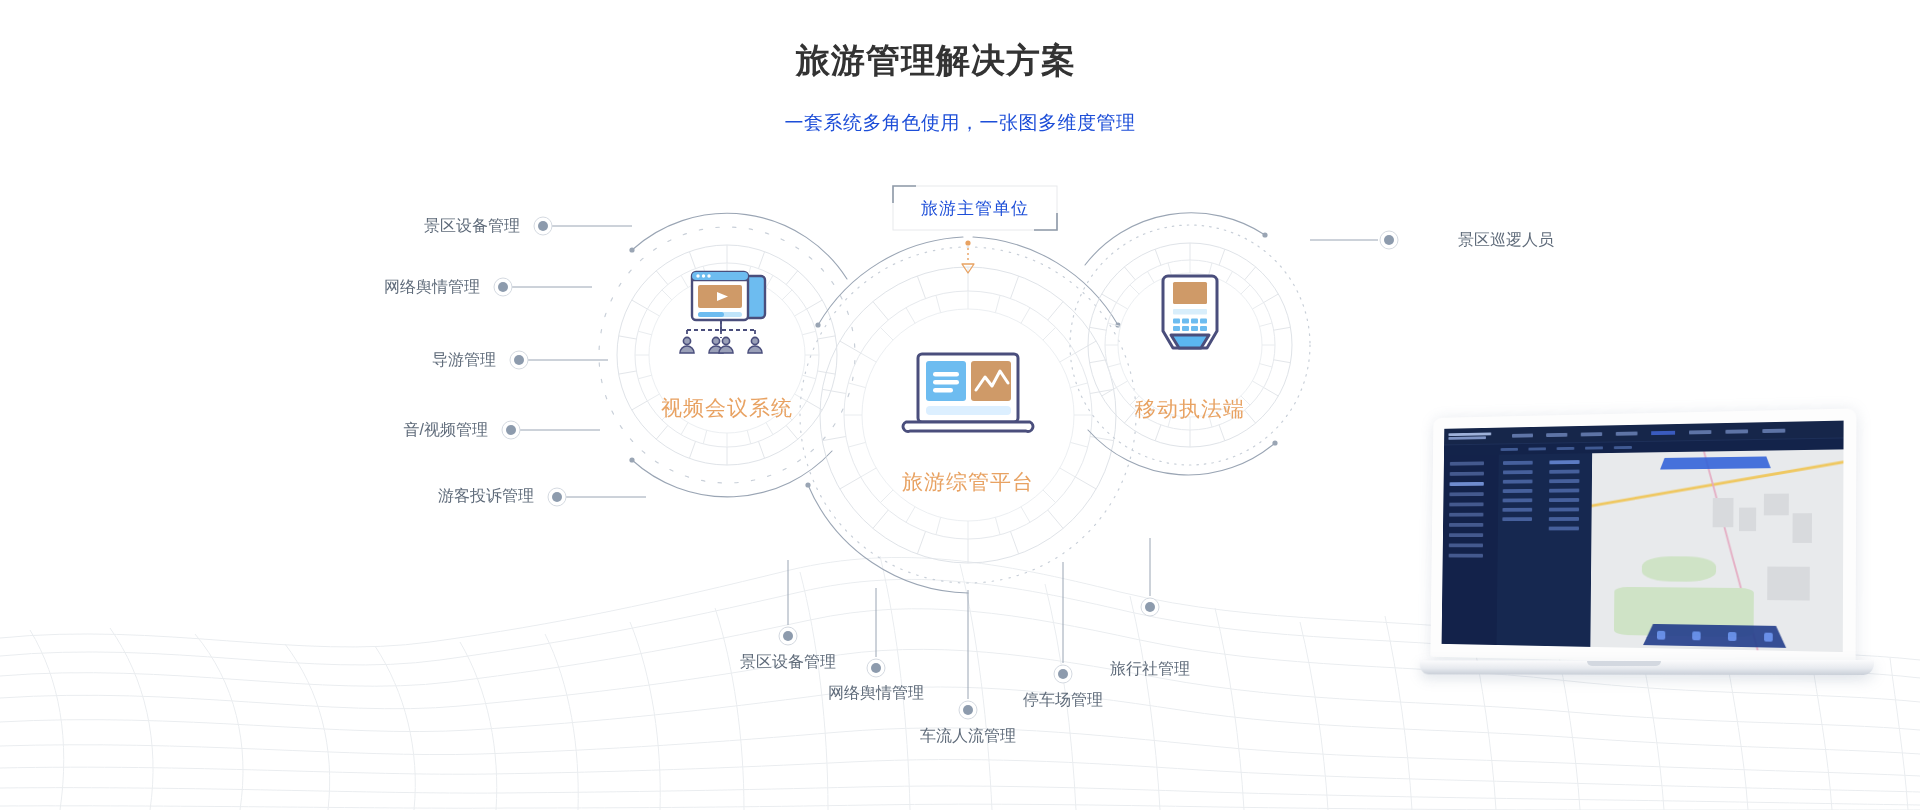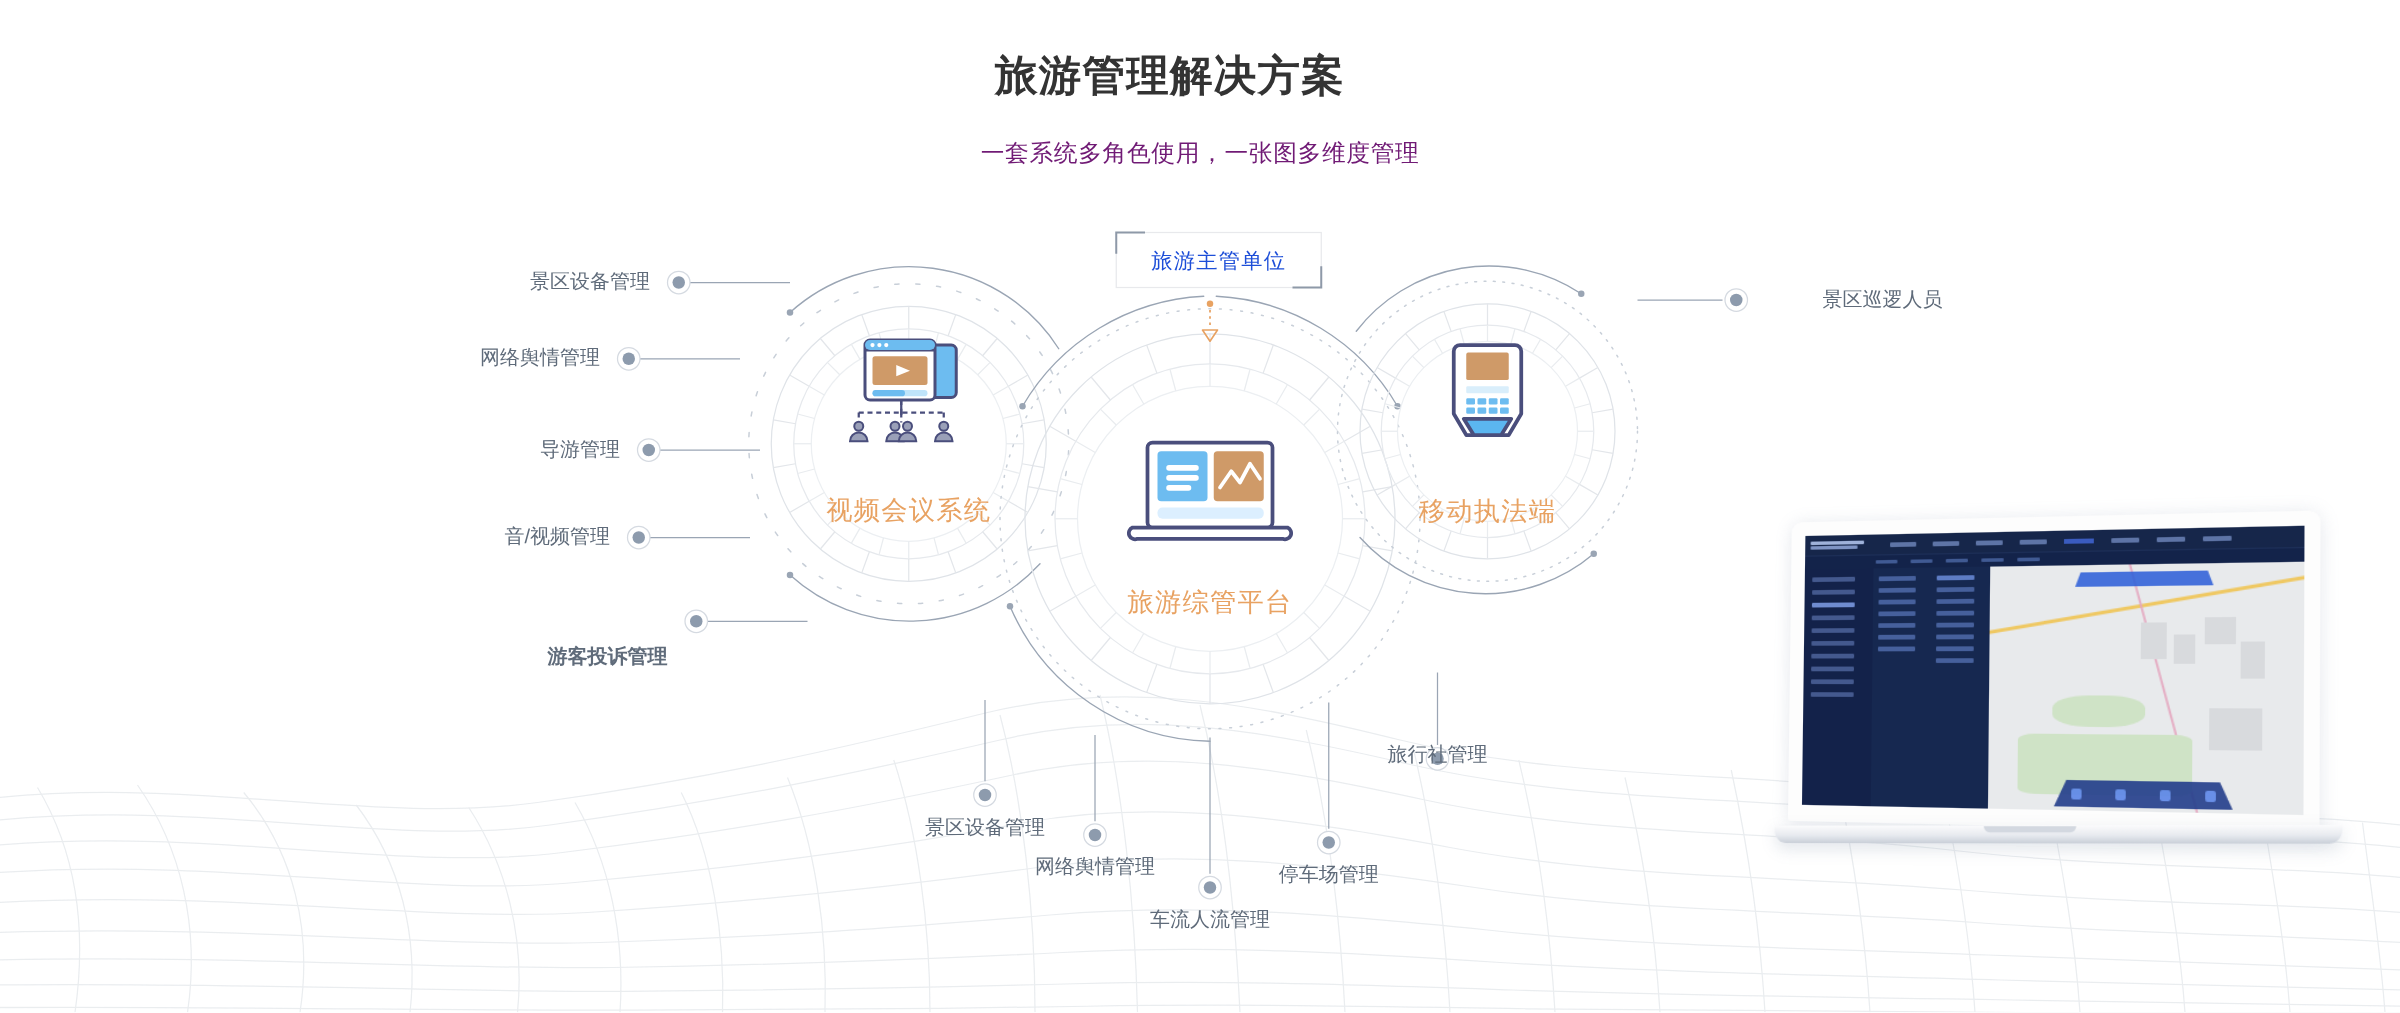--- a/index.html
+++ b/index.html
@@ -14,21 +14,21 @@
   
   .bg-terrain{position:absolute;left:0;bottom:0;width:1920px;height:300px;z-index:0;pointer-events:none;}
 
   
   .title{
     position:absolute;top:38px;left:0;width:1872px;text-align:center;
     font-size:34px;font-weight:bold;color:#333333;letter-spacing:1px;z-index:5;
   }
   .subtitle{
     position:absolute;top:110px;left:0;width:1920px;text-align:center;
-    font-size:19px;color:#701a75;letter-spacing:.5px;z-index:5;
+    font-size:19px;color:#1d4ed8;letter-spacing:.5px;z-index:5;
   }
 
   
   .diagram{position:absolute;left:0;top:0;width:1920px;height:810px;z-index:3;}
 
   
   .lbl{
     position:absolute;font-size:16px;color:#5f6b7a;white-space:nowrap;z-index:6;
   }
   .lbl.r{transform:translate(-100%,-50%);}
@@ -475,29 +475,29 @@
   <div class="auth-box" style="left:908px;top:187px;">旅游主管单位</div>
 
   <div class="node-label" style="left:727px;top:394px;">视频会议系统</div>
   <div class="node-label" style="left:968px;top:468px;text-align:right;">旅游综管平台</div>
   <div class="node-label" style="left:1190px;top:395px;">移动执法端</div>
 
   <div class="lbl r" style="left:520px;top:226px;">景区设备管理</div>
   <div class="lbl r" style="left:480px;top:287px;">网络舆情管理</div>
   <div class="lbl r" style="left:496px;top:360px;">导游管理</div>
   <div class="lbl r" style="left:488px;top:430px;">音/视频管理</div>
-  <div class="lbl r" style="left:534px;top:526px;font-weight:bold;">游客投诉管理</div>
+  <div class="lbl r" style="left:534px;top:496px;">游客投诉管理</div>
 
   <div class="lbl l" style="left:1414px;top:240px;margin-left:44px;">景区巡逻人员</div>
 
   <div class="lbl c" style="left:788px;top:652px;">景区设备管理</div>
   <div class="lbl c" style="left:876px;top:683px;">网络舆情管理</div>
   <div class="lbl c" style="left:968px;top:726px;">车流人流管理</div>
   <div class="lbl c" style="left:1063px;top:690px;">停车场管理</div>
-  <div class="lbl c" style="left:1150px;top:594px;">旅行社管理</div>
+  <div class="lbl c" style="left:1150px;top:659px;">旅行社管理</div>
 
   <div class="laptop">
     <div class="lt-lid">
       <div class="lt-screen">
         <div class="db">
 
           <div class="db-top">
             <div class="db-brand">
                 <i></i>
                 <i></i>

